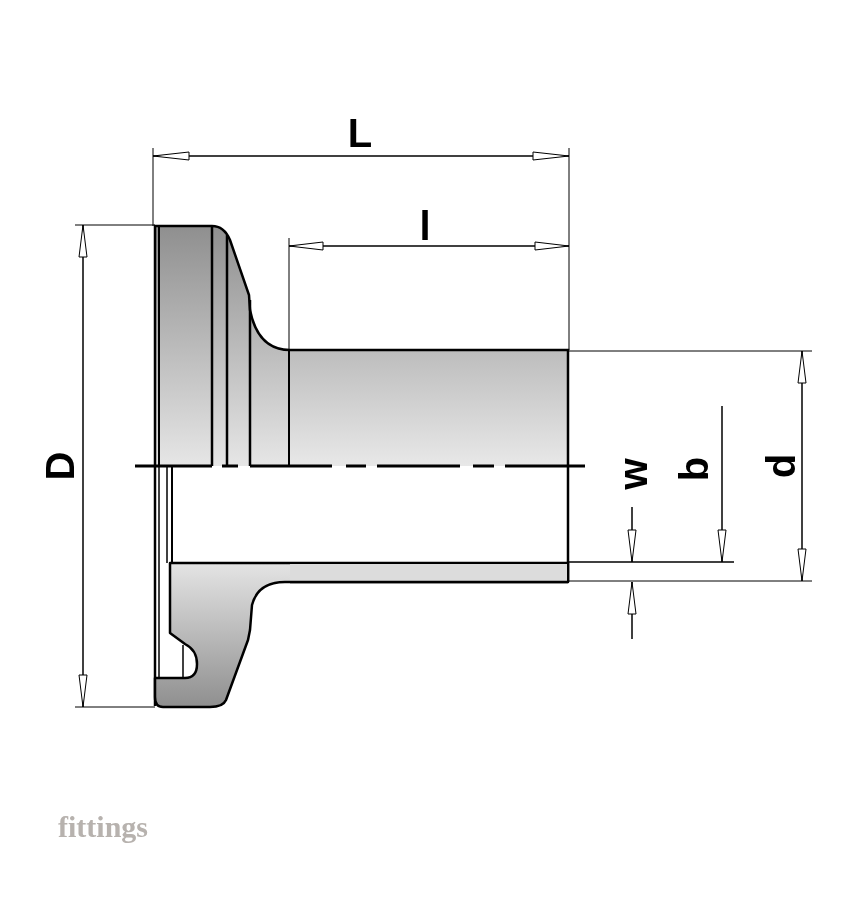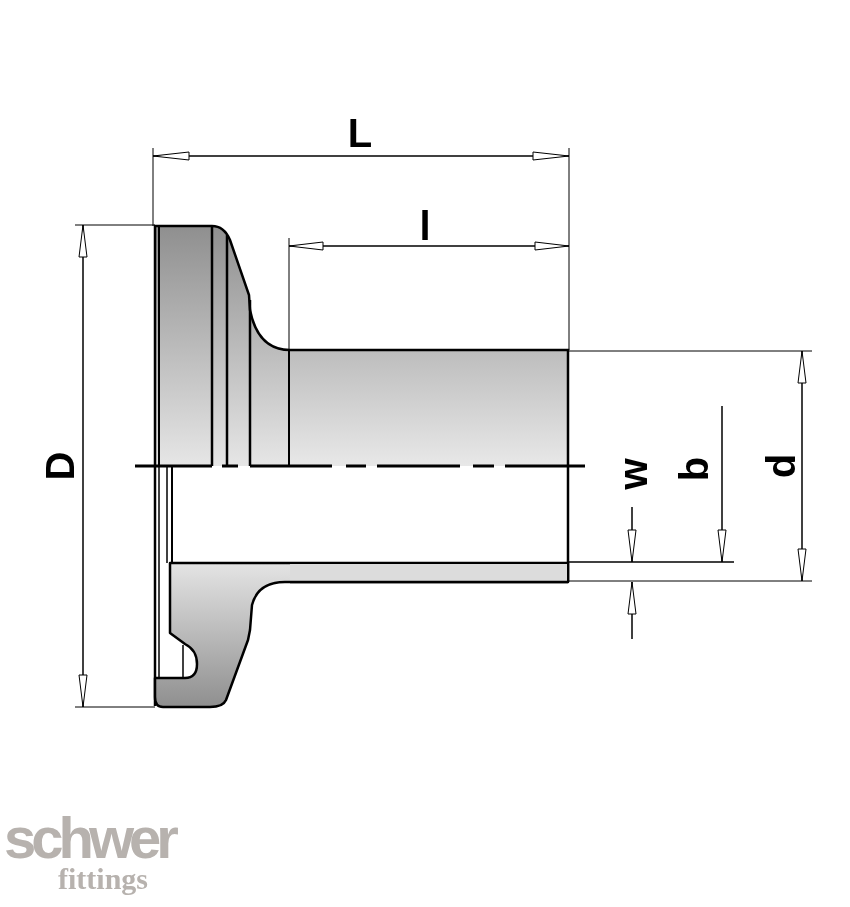--- a/index.html
+++ b/index.html
@@ -112,15 +112,14 @@
   <g>
     <line x1="632" y1="507" x2="632" y2="562" stroke="#000" stroke-width="1.5"></line>
     <polygon points="632,562 628,530 636,530" fill="#fff" stroke="#000" stroke-width="1"></polygon>
     <line x1="632" y1="582" x2="632" y2="639" stroke="#000" stroke-width="1.5"></line>
     <polygon points="632,582 628,614 636,614" fill="#fff" stroke="#000" stroke-width="1"></polygon>
     <text class="dimlbl" x="0" y="0" font-size="40" text-anchor="middle" transform="translate(647,474) rotate(-90)">w</text>
   </g>
 </svg>
 
 <div class="logo">
-  <span class="brand">schwer</span>
   <span class="sub">fittings</span>
 </div>
 
 </body></html>

